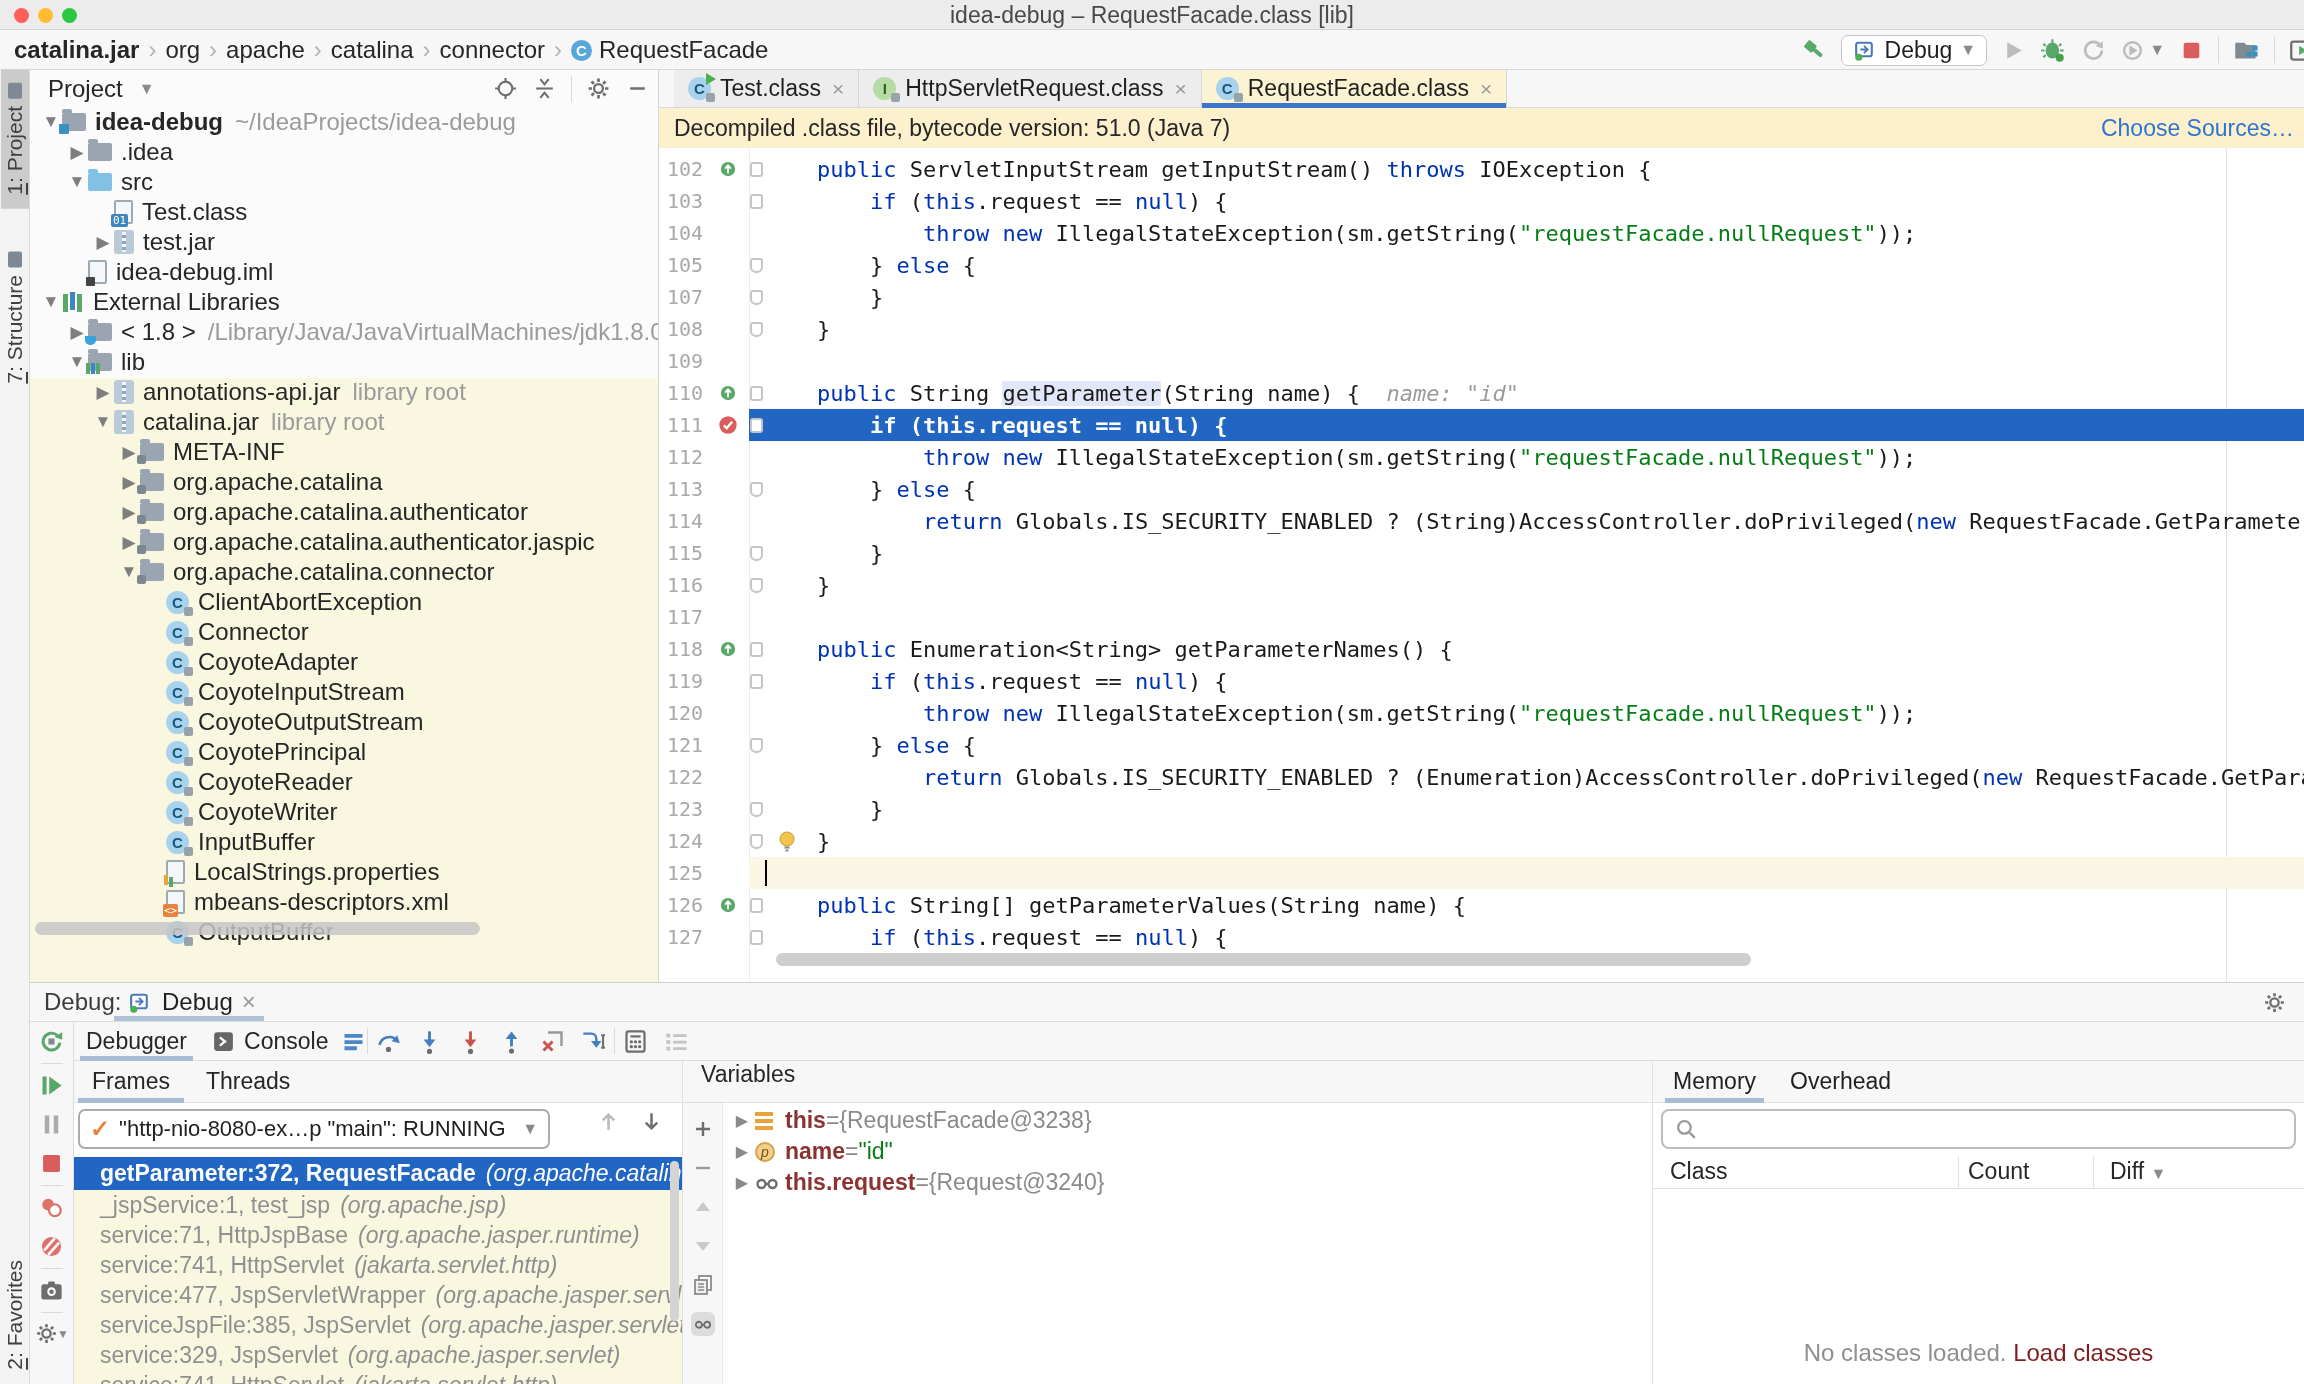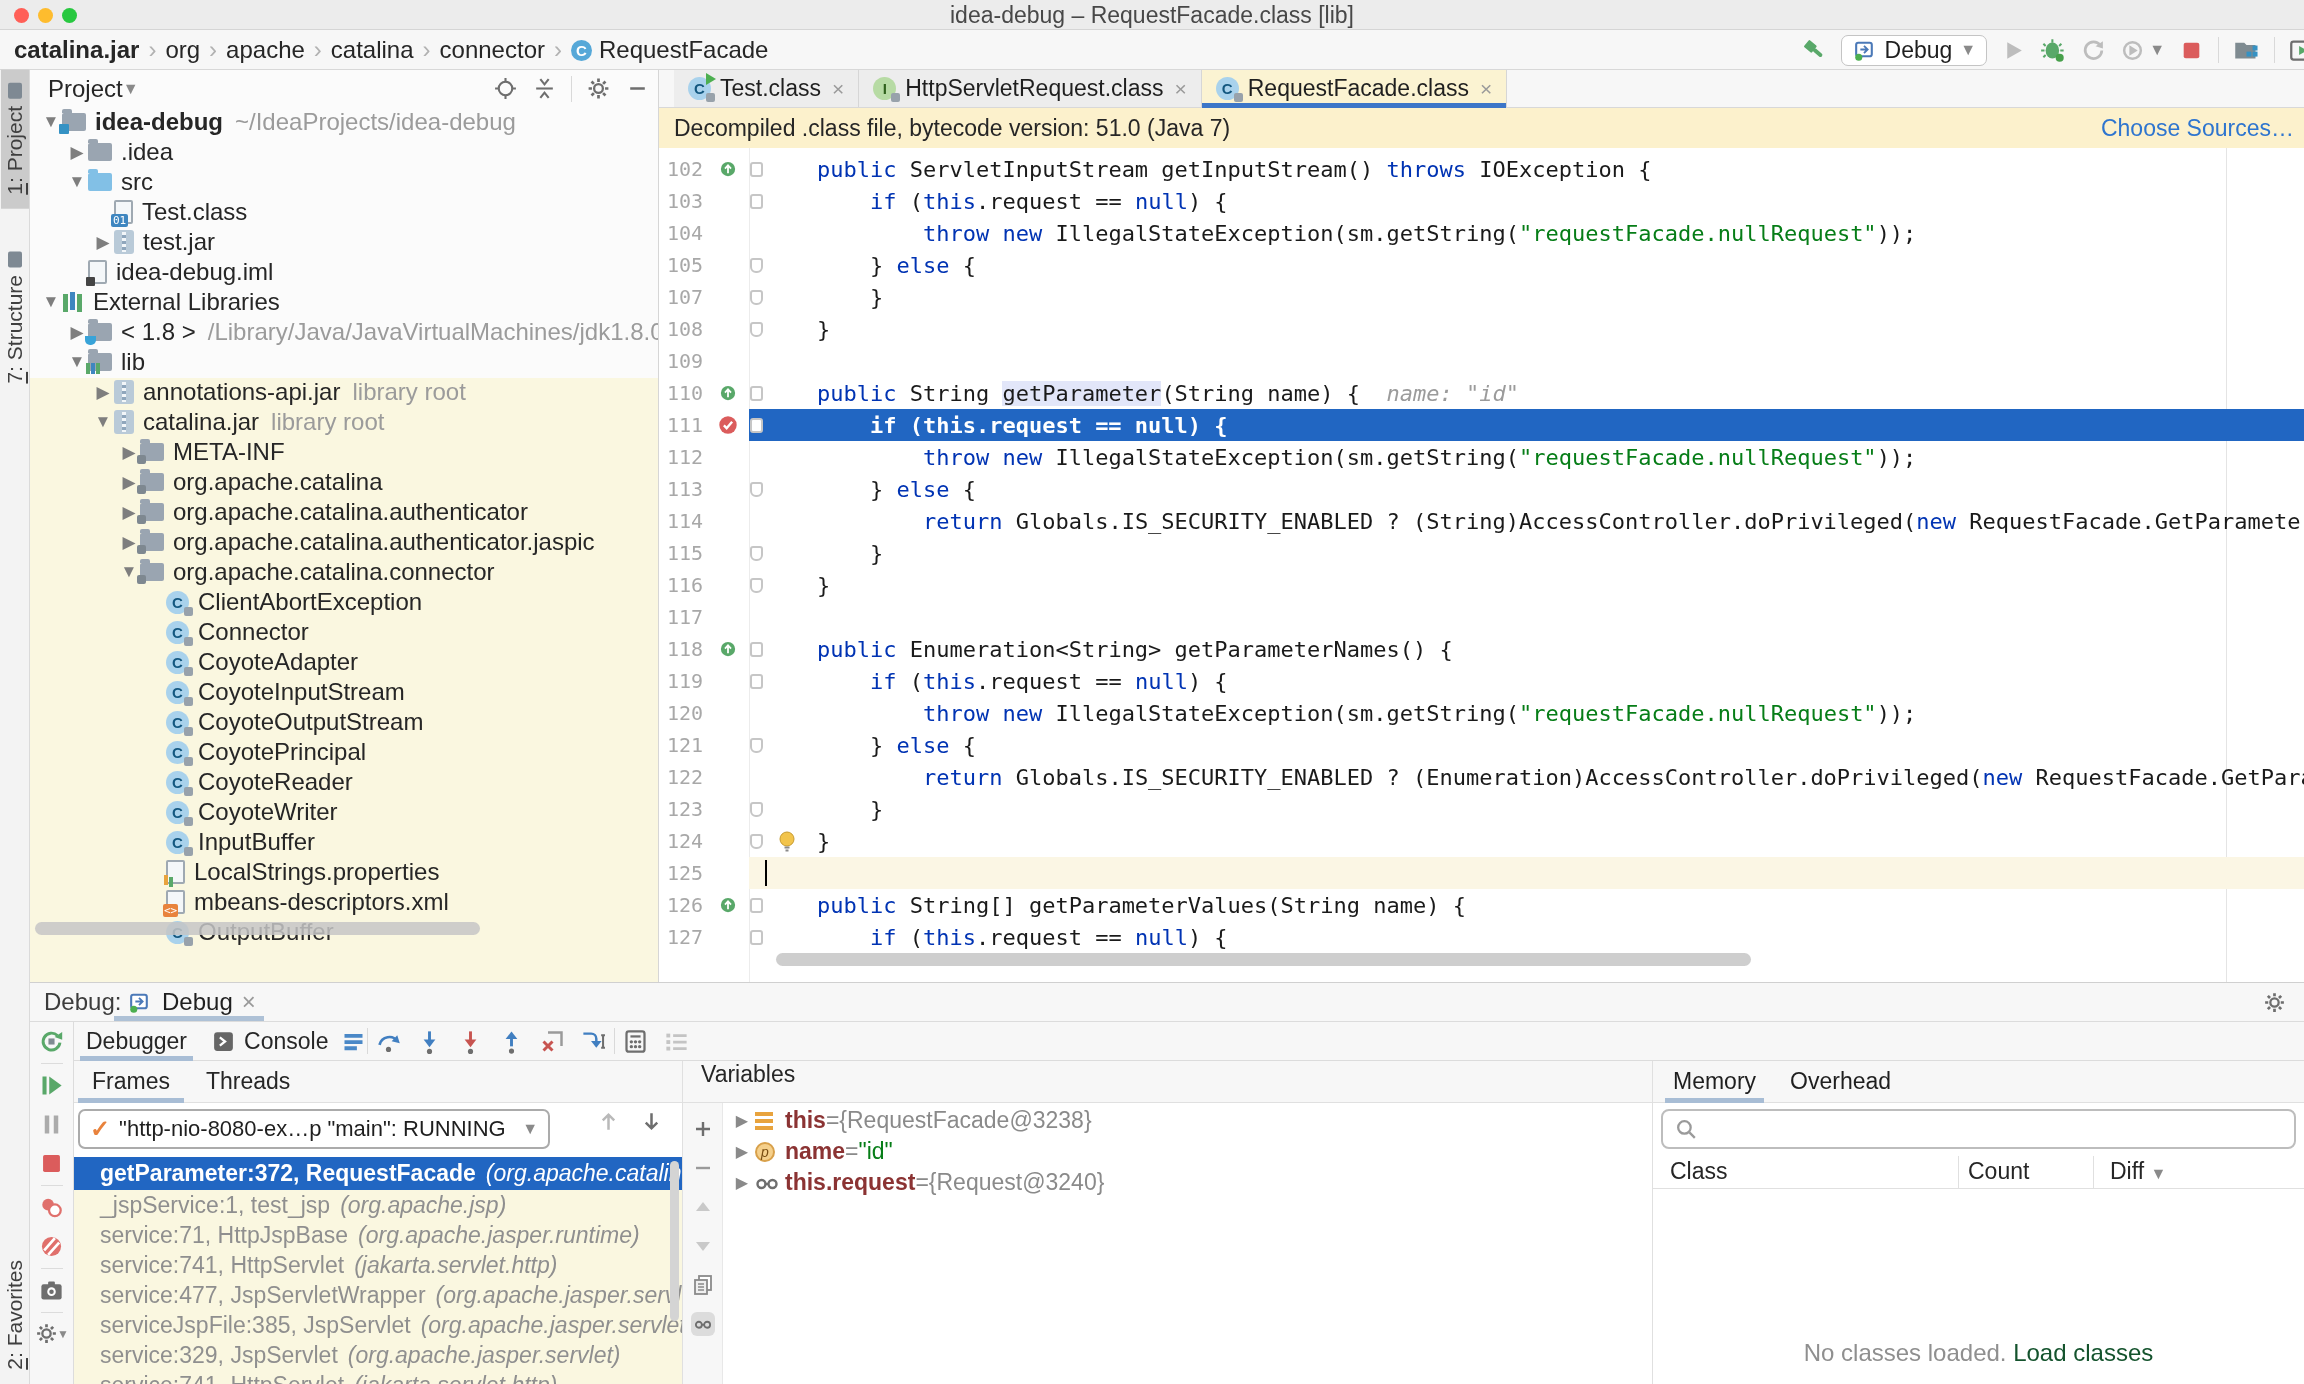--- a/index.html
+++ b/index.html
@@ -37,21 +37,21 @@
           border-right:1px solid #DADADA;display:flex;flex-direction:column;align-items:center;}
   .stripe-item{writing-mode:vertical-rl;transform:rotate(180deg);font-size:21px;color:#3F3F3F;
                padding:14px 2px;display:flex;align-items:center;gap:8px;white-space:nowrap;}
   .stripe-item.active{background:#CBCBCB;}
   .stripe-item .sicon{width:16px;height:14px;background:#7E8993;border-radius:2px;transform:rotate(90deg);}
   .stripe-bottom{margin-top:auto;}
   .stripe-gap{height:30px;}
   
   .project{position:absolute;left:30px;top:70px;width:628px;height:912px;background:#FBFBFB;overflow:hidden;}
   .p-header{position:relative;height:37px;display:flex;align-items:center;font-size:24px;color:#262626;}
-  .p-header .ttl{margin-left:18px;display:flex;gap:0;align-items:center;}
+  .p-header .ttl{margin-left:18px;display:flex;gap:16px;align-items:center;}
   .p-hicons{position:absolute;right:8px;display:flex;align-items:center;gap:14px;}
   .tree{position:absolute;left:0;top:37px;right:0;bottom:0;}
   .tree-backdrop{position:absolute;left:0;right:0;top:271px;bottom:0;background:#FAF7E0;}
   .trow{position:relative;height:30px;display:flex;align-items:center;white-space:nowrap;font-size:24px;color:#262626;}
   .trow .arrow{width:22px;flex:none;text-align:center;color:#7E7E7E;font-size:17px;}
   .trow .ticon{margin-right:9px;}
   .trow .suffix{color:#9B9B9B;margin-left:12px;}
   .trow.b .nm{font-weight:bold;}
   .hscroll{position:absolute;left:5px;top:852px;width:445px;height:13px;border-radius:7px;background:#C5C5C5;opacity:.85;}
   
@@ -176,21 +176,21 @@
   .mband{height:42px;border-bottom:1px solid #E0E0E0;display:flex;align-items:center;padding-left:18px;gap:30px;font-size:23px;background:#F7F7F7;}
   .mtab{position:relative;height:42px;display:flex;align-items:center;padding:0 2px;}
   .mtab.active::after{content:"";position:absolute;left:-6px;right:-6px;bottom:0;height:5px;background:#A8BDD5;}
   .msearch{position:absolute;left:8px;top:48px;right:8px;height:40px;background:#FFF;border:2px solid #BDBDBD;border-radius:8px;
            display:flex;align-items:center;padding:0 10px;gap:8px;}
   .msearch input{border:none;outline:none;flex:1;font-size:22px;font-family:"Liberation Sans",sans-serif;background:transparent;}
   .mtable-head{position:absolute;left:0;top:95px;right:0;height:33px;border-bottom:1px solid #E0E0E0;font-size:23px;color:#262626;}
   .mth{position:absolute;top:0;height:33px;line-height:31px;}
   .mcolsep{position:absolute;top:0;width:1px;height:33px;background:#E0E0E0;}
   .mempty{position:absolute;left:0;right:0;top:278px;text-align:center;font-size:24px;color:#8F8F8F;}
-  .mempty a{color:#14532d;text-decoration:none;}
+  .mempty a{color:#7f1d1d;text-decoration:none;}
   u{text-decoration:underline;}
 </style>
 </head>
 <body>
 
 <div class="app">
 
   <div class="titlebar">
     <div class="tl r"></div>
     <div class="tl y"></div>

